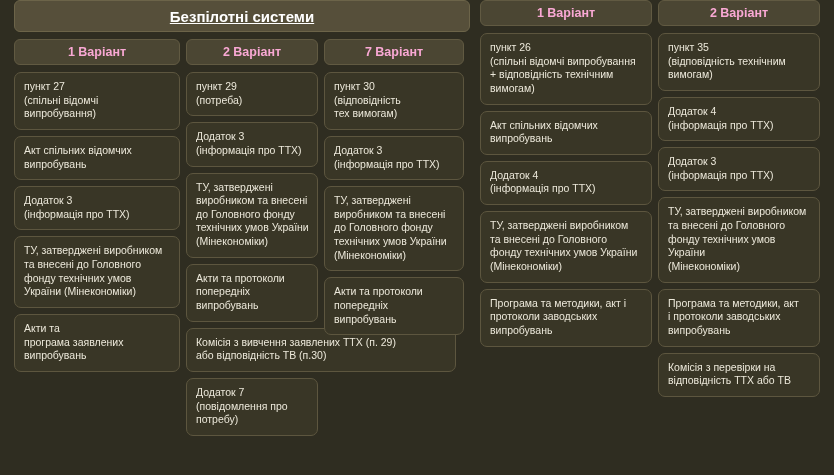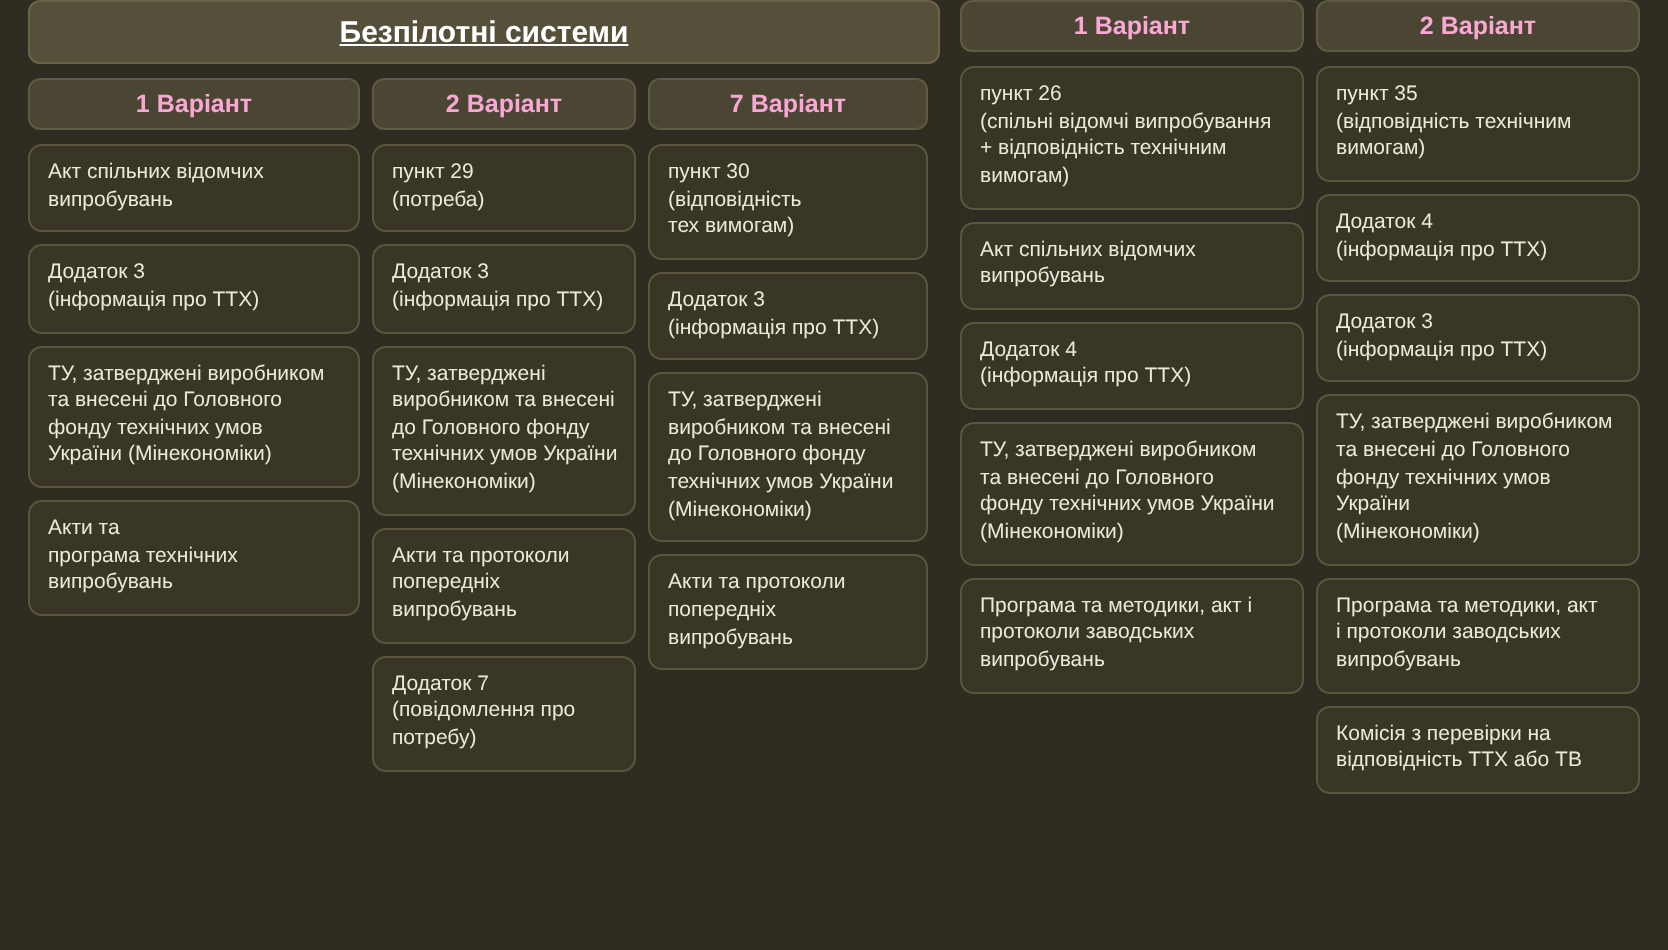--- a/index.html
+++ b/index.html
@@ -87,46 +87,51 @@
 
       <div class="variant-heads">
         <div class="variant-head u1">1 Варіант</div>
         <div class="variant-head u2">2 Варіант</div>
         <div class="variant-head u3">7 Варіант</div>
       </div>
 
       <div class="cols">
 
         <div class="col u1">
+          <div class="card">пункт 27
+(спільні відомчі
+випробування)</div>
           <div class="card">Акт спільних відомчих
 випробувань</div>
           <div class="card">Додаток 3
 (інформація про ТТХ)</div>
           <div class="card">ТУ, затверджені виробником
 та внесені до Головного
 фонду технічних умов
 України (Мінекономіки)</div>
           <div class="card">Акти та
-програма технічних
+програма заявлених
 випробувань</div>
         </div>
 
         <div class="col u2">
           <div class="card">пункт 29
 (потреба)</div>
           <div class="card">Додаток 3
 (інформація про ТТХ)</div>
           <div class="card">ТУ, затверджені
 виробником та внесені
 до Головного фонду
 технічних умов України
 (Мінекономіки)</div>
           <div class="card">Акти та протоколи
 попередніх
 випробувань</div>
+          <div class="card wide">Комісія з вивчення заявлених ТТХ (п. 29)
+або відповідність ТВ (п.30)</div>
           <div class="card">Додаток 7
 (повідомлення про
 потребу)</div>
         </div>
 
         <div class="col u3">
           <div class="card">пункт 30
 (відповідність
 тех вимогам)</div>
           <div class="card">Додаток 3

